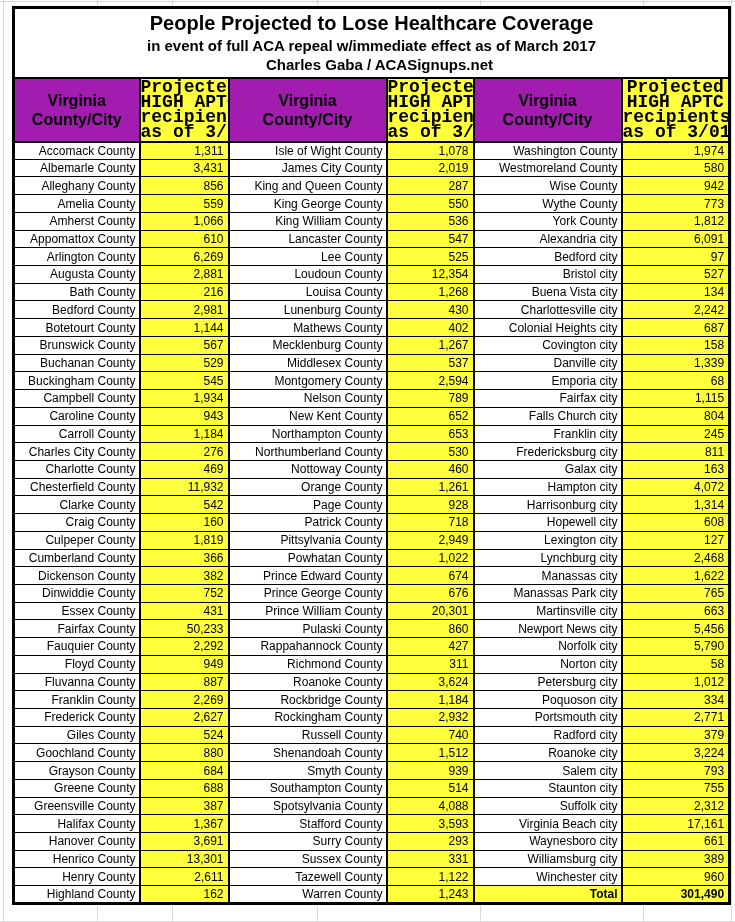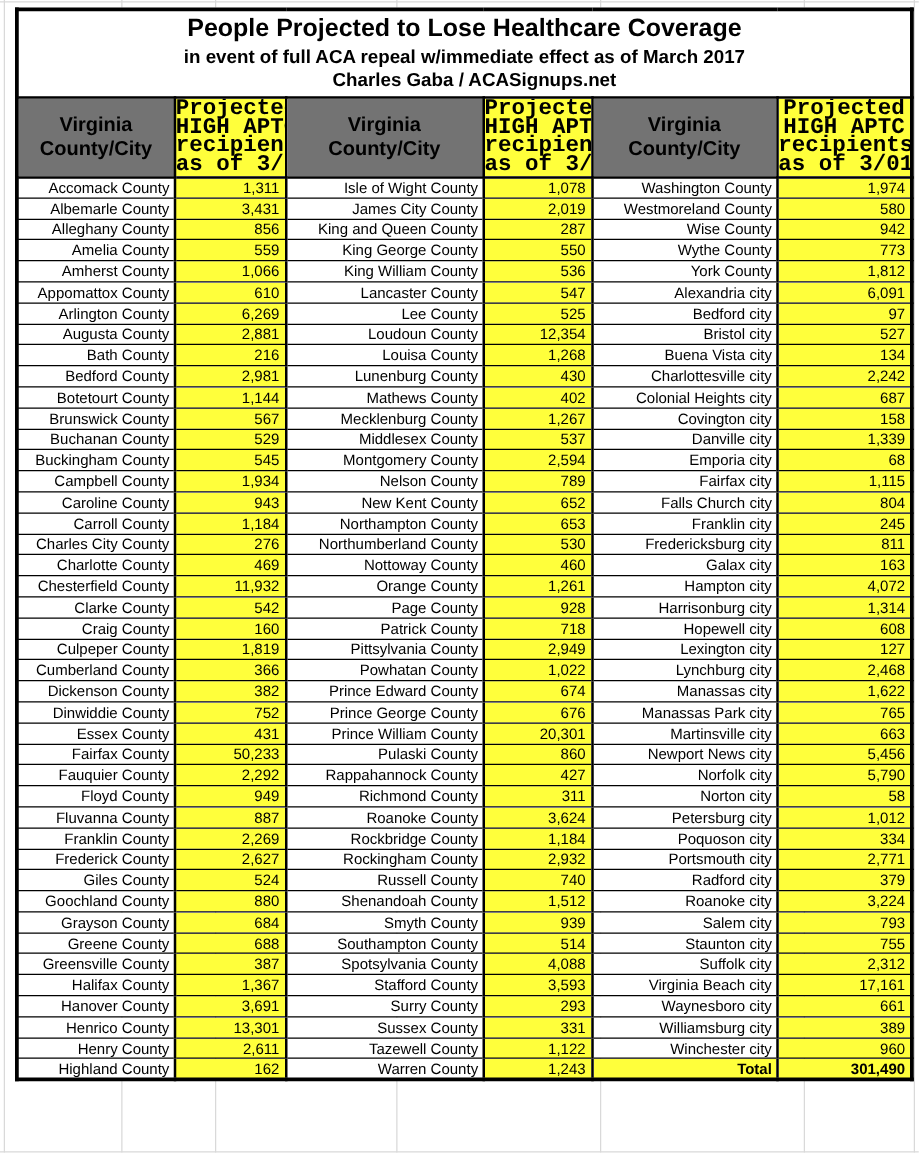--- a/index.html
+++ b/index.html
@@ -11,21 +11,21 @@
     font-family: "Liberation Sans", "DejaVu Sans", sans-serif;
     color: #000;
     overflow: hidden;
   }
   
   .gl-v { position: absolute; top: 0; width: 1px; height: 922px; background: var(--gridline, #d9d9d9); z-index: 0; }
   .gl-h { position: absolute; left: 0; width: 735px; height: 1px; background: var(--gridline, #d9d9d9); z-index: 0; }
 
   .table-wrap {
     position: absolute; left: 12px; top: 6px;
-    width: 716px; height: 723px;
+    width: 716px; height: 899px;
     z-index: 1; background: #fff;
   }
   table.main {
     width: 100%; height: 100%;
     border-collapse: collapse;
     table-layout: fixed;
     border: 3px solid #000;
   }
   td, th { overflow: hidden; white-space: nowrap; }
 
@@ -34,21 +34,21 @@
     text-align: center; vertical-align: middle;
     height: 70px; background: #fff; padding: 2px 0;
   }
   .title-line1 { font-size: 20px; font-weight: bold; line-height: 25px; }
   .title-line2 { font-size: 15px; font-weight: bold; line-height: 19px; }
   .title-line3 { font-size: 15px; font-weight: bold; line-height: 19px; padding-left: 16px; }
 
   thead th {
     border: 2px solid #000;
     height: 64px; vertical-align: middle; text-align: center;
-    font-weight: bold; background: #737373; padding: 0;
+    font-weight: bold; background: #a21caf; padding: 0;
   }
   thead th.county-h { font-size: 16px; line-height: 19px; }
   thead th.value-h  { font-size: 18px; line-height: 15px; background: var(--highlight, #ffff3b); font-family: Liberation Mono, monospace; }
 
   tbody td {
     border: 1px solid #000;
     border-left-width: 2px; border-right-width: 2px;
     font-size: 12px; line-height: 14px;
     text-align: right; vertical-align: middle;
     height: 16.8px; padding: 0 3px 0 0;

